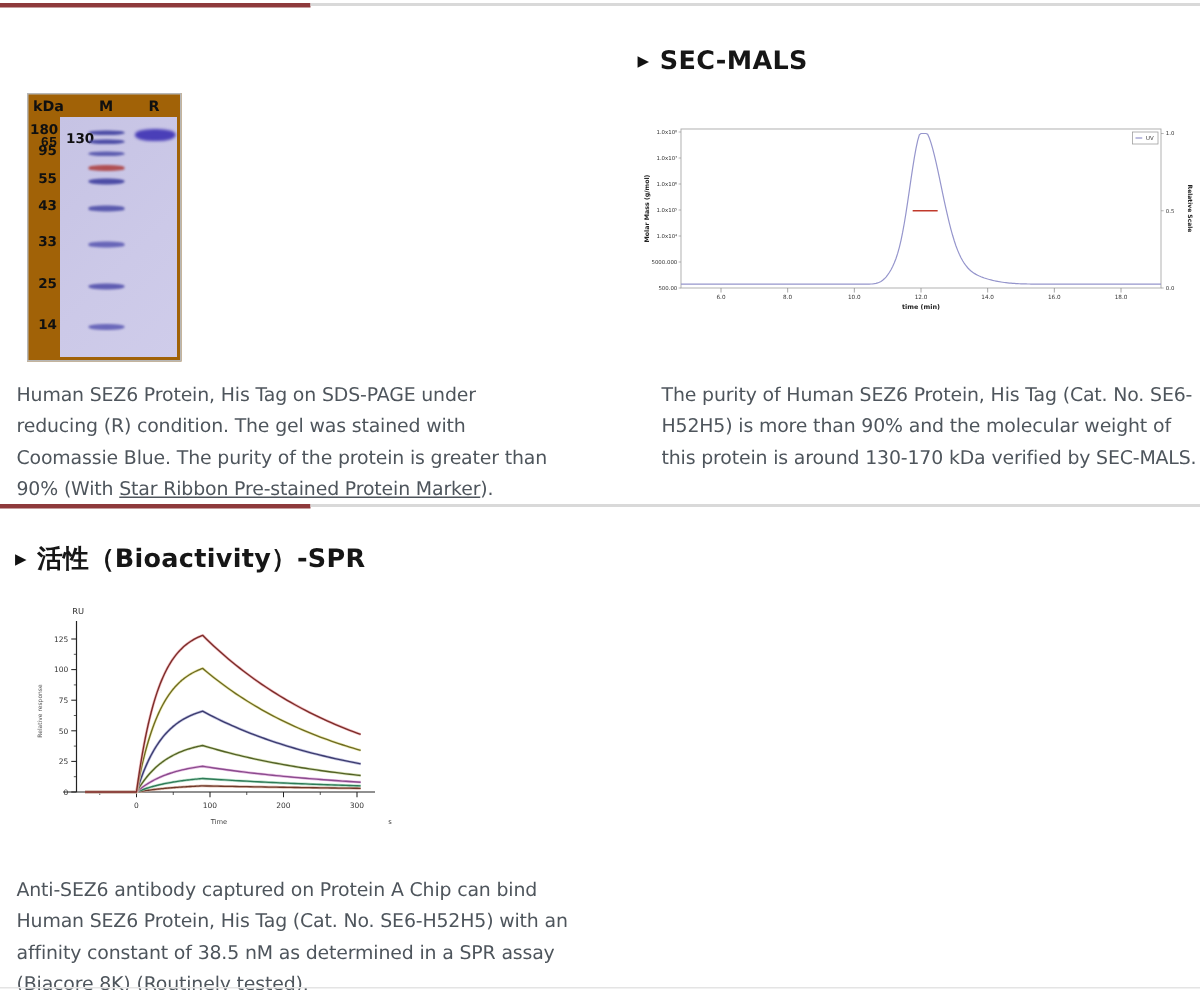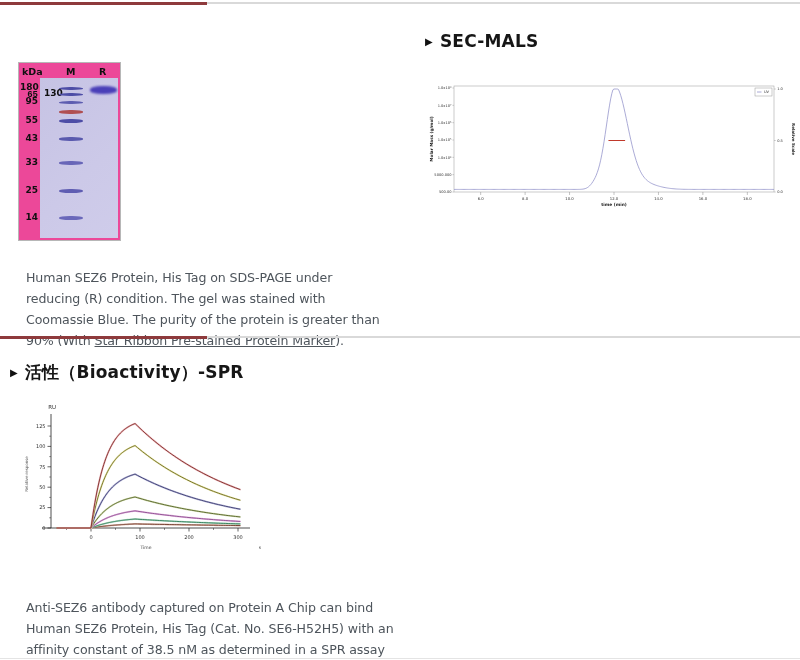--- a/index.html
+++ b/index.html
@@ -9,27 +9,27 @@
   .rule .red{display:inline-block;vertical-align:top;width:207px;height:3px;background:#8e3a3c}
   .rule .gray{display:inline-block;vertical-align:top;width:593px;height:2px;background:#d9d9d9;margin-top:0px}
   .rule-top{top:2px}
   .rule-mid{top:336px}
   .bottom-rule{position:absolute;left:0;top:658px;width:800px;height:1px;background:#e4e4e4}
   .sec-title{position:absolute;margin:0;font-size:17px;font-weight:600;color:#161616;letter-spacing:.2px;white-space:nowrap}
   .sec-title .arrow{font-size:10px;vertical-align:2px;margin-right:7px;color:#111}
   #title-sds{left:10px;top:31px}
   #title-sec{left:425px;top:31px}
   #title-spr{left:10px;top:361px}
-  .caption{position:absolute;margin:16px;font-size:12.6px;line-height:21px;color:#4e555c;letter-spacing:-.1px}
+  .caption{position:absolute;margin:1px;font-size:12.6px;line-height:21px;color:#4e555c;letter-spacing:-.1px}
   #caption-sds{left:10px;top:251px;width:364px}
   #caption-sec{left:440px;top:251px;width:358px}
   #caption-spr{left:10px;top:581px;width:388px}
   .caption a{color:#4e555c;text-decoration:underline;cursor:pointer}
   
-  .gel-figure{position:absolute;left:18px;top:62px;width:101px;height:177px;background:#ec4899;border:1px solid #b7b7b7}
+  .gel-figure{position:absolute;left:18px;top:62px;width:101px;height:177px;background:#a16207;border:1px solid #b7b7b7}
   .gel-bg{position:absolute;left:21px;top:15px;width:78px;height:160px;background:#c9c6e5;
           background:linear-gradient(135deg,#c6c3e4 0%,#ccc9e8 60%,#cfccea 100%)}
   .gel-head{position:absolute;top:3px;font-size:9.5px;font-weight:bold;color:#101010}
   .gel-head-kda{left:3px}
   .gel-head-m{left:47px}
   .gel-head-r{left:80px}
   .gel-label{position:absolute;left:1px;width:18px;text-align:right;font-size:9px;font-weight:bold;color:#101010;line-height:9px}
   .gel-band{position:absolute;border-radius:45%;filter:blur(.6px)}
   
   #secmals-svg{position:absolute;left:426px;top:76px}
@@ -118,20 +118,21 @@
       <line x1="348" y1="116" x2="349.8" y2="116" stroke="#888" stroke-width="0.4"></line>
       <text x="351.2" y="117.2" font-size="3.6" font-family="DejaVu Sans, Liberation Sans, sans-serif" fill="#333" text-anchor="start">0.0</text>
       <text x="0" y="0" font-size="4" font-family="DejaVu Sans, Liberation Sans, sans-serif" fill="#222" text-anchor="middle" font-weight="bold" transform="translate(366,63) rotate(90)">Relative Scale</text>
       <rect x="329" y="12" width="17" height="8" fill="#fff" stroke="#999" stroke-width="0.5"></rect>
       <line x1="331" y1="16" x2="335.5" y2="16" stroke="#9595cc" stroke-width="0.8"></line>
       <text x="340.5" y="17.4" font-size="3.6" font-family="DejaVu Sans, Liberation Sans, sans-serif" fill="#333" text-anchor="middle">UV</text>
       <path d="M28.00 113.42L29.11 113.42L30.22 113.42L31.33 113.42L32.44 113.42L33.56 113.42L34.67 113.42L35.78 113.42L36.89 113.42L38.00 113.42L39.11 113.42L40.22 113.42L41.33 113.42L42.44 113.42L43.56 113.42L44.67 113.42L45.78 113.42L46.89 113.42L48.00 113.42L49.11 113.42L50.22 113.42L51.33 113.42L52.44 113.42L53.56 113.42L54.67 113.42L55.78 113.42L56.89 113.42L58.00 113.42L59.11 113.42L60.22 113.42L61.33 113.42L62.44 113.42L63.56 113.42L64.67 113.42L65.78 113.42L66.89 113.42L68.00 113.42L69.11 113.42L70.22 113.42L71.33 113.42L72.44 113.42L73.56 113.42L74.67 113.42L75.78 113.42L76.89 113.42L78.00 113.42L79.11 113.42L80.22 113.42L81.33 113.42L82.44 113.42L83.56 113.42L84.67 113.42L85.78 113.42L86.89 113.42L88.00 113.42L89.11 113.42L90.22 113.42L91.33 113.42L92.44 113.42L93.56 113.42L94.67 113.42L95.78 113.42L96.89 113.42L98.00 113.42L99.11 113.42L100.22 113.42L101.33 113.42L102.44 113.42L103.56 113.42L104.67 113.42L105.78 113.42L106.89 113.42L108.00 113.42L109.11 113.42L110.22 113.42L111.33 113.42L112.44 113.42L113.56 113.42L114.67 113.42L115.78 113.42L116.89 113.42L118.00 113.42L119.11 113.42L120.22 113.42L121.33 113.42L122.44 113.42L123.56 113.42L124.67 113.42L125.78 113.42L126.89 113.42L128.00 113.42L129.11 113.42L130.22 113.42L131.33 113.42L132.44 113.42L133.56 113.42L134.67 113.42L135.78 113.42L136.89 113.42L138.00 113.42L139.11 113.42L140.22 113.42L141.33 113.42L142.44 113.42L143.56 113.42L144.67 113.42L145.78 113.42L146.89 113.42L148.00 113.42L149.11 113.42L150.22 113.41L151.33 113.41L152.44 113.39L153.56 113.37L154.67 113.32L155.78 113.24L156.89 113.12L158.00 112.92L159.11 112.63L160.22 112.21L161.33 111.62L162.44 110.85L163.56 109.88L164.67 108.69L165.78 107.29L166.89 105.66L168.00 103.80L169.11 101.66L170.22 99.20L171.33 96.32L172.44 92.92L173.56 88.91L174.67 84.21L175.78 78.79L176.89 72.66L178.00 65.90L179.11 58.64L180.22 51.08L181.33 43.46L182.44 36.03L183.56 29.09L184.67 22.91L185.78 17.75L186.89 13.83L188.00 13.00L189.11 13.00L190.22 13.00L191.33 13.00L192.44 13.45L193.56 16.00L194.67 19.22L195.78 23.04L196.89 27.35L198.00 32.07L199.11 37.08L200.22 42.30L201.33 47.61L202.44 52.93L203.56 58.17L204.67 63.26L205.78 68.14L206.89 72.75L208.00 77.05L209.11 81.03L210.22 84.67L211.33 87.96L212.44 90.91L213.56 93.53L214.67 95.84L215.78 97.87L216.89 99.64L218.00 101.17L219.11 102.50L220.22 103.65L221.33 104.65L222.44 105.51L223.56 106.26L224.67 106.92L225.78 107.51L226.89 108.03L228.00 108.50L229.11 108.93L230.22 109.32L231.33 109.68L232.44 110.02L233.56 110.33L234.67 110.62L235.78 110.90L236.89 111.15L238.00 111.38L239.11 111.60L240.22 111.81L241.33 111.99L242.44 112.16L243.56 112.32L244.67 112.46L245.78 112.59L246.89 112.70L248.00 112.80L249.11 112.89L250.22 112.97L251.33 113.04L252.44 113.10L253.56 113.15L254.67 113.20L255.78 113.24L256.89 113.27L258.00 113.30L259.11 113.32L260.22 113.34L261.33 113.36L262.44 113.37L263.56 113.38L264.67 113.39L265.78 113.40L266.89 113.40L268.00 113.41L269.11 113.41L270.22 113.41L271.33 113.42L272.44 113.42L273.56 113.42L274.67 113.42L275.78 113.42L276.89 113.42L278.00 113.42L279.11 113.42L280.22 113.42L281.33 113.42L282.44 113.42L283.56 113.42L284.67 113.42L285.78 113.42L286.89 113.42L288.00 113.42L289.11 113.42L290.22 113.42L291.33 113.42L292.44 113.42L293.56 113.42L294.67 113.42L295.78 113.42L296.89 113.42L298.00 113.42L299.11 113.42L300.22 113.42L301.33 113.42L302.44 113.42L303.56 113.42L304.67 113.42L305.78 113.42L306.89 113.42L308.00 113.42L309.11 113.42L310.22 113.42L311.33 113.42L312.44 113.42L313.56 113.42L314.67 113.42L315.78 113.42L316.89 113.42L318.00 113.42L319.11 113.42L320.22 113.42L321.33 113.42L322.44 113.42L323.56 113.42L324.67 113.42L325.78 113.42L326.89 113.42L328.00 113.42L329.11 113.42L330.22 113.42L331.33 113.42L332.44 113.42L333.56 113.42L334.67 113.42L335.78 113.42L336.89 113.42L338.00 113.42L339.11 113.42L340.22 113.42L341.33 113.42L342.44 113.42L343.56 113.42L344.67 113.42L345.78 113.42L346.89 113.42L348.00 113.42" fill="none" stroke="#9595cc" stroke-width="0.8"></path>
       <line x1="182.44444444444446" y1="64.5" x2="199.11111111111111" y2="64.5" stroke="#c0392b" stroke-width="1"></line>
     </svg>
 
+  <p class="caption" id="caption-sec">The purity of Human SEZ6 Protein, His Tag (Cat. No. SE6-H52H5) is more than 90% and the molecular weight of this protein is around 130-170 kDa verified by SEC-MALS.</p>
 
   <div class="rule rule-mid">
     <span class="red"></span><span class="gray"></span>
   </div>
 
   <h2 class="sec-title" id="title-spr">
     <span class="arrow">▶</span><span>活性（Bioactivity）-SPR</span>
   </h2>
 
   <svg id="spr-svg" width="264" height="164" viewBox="0 0 264 164">

